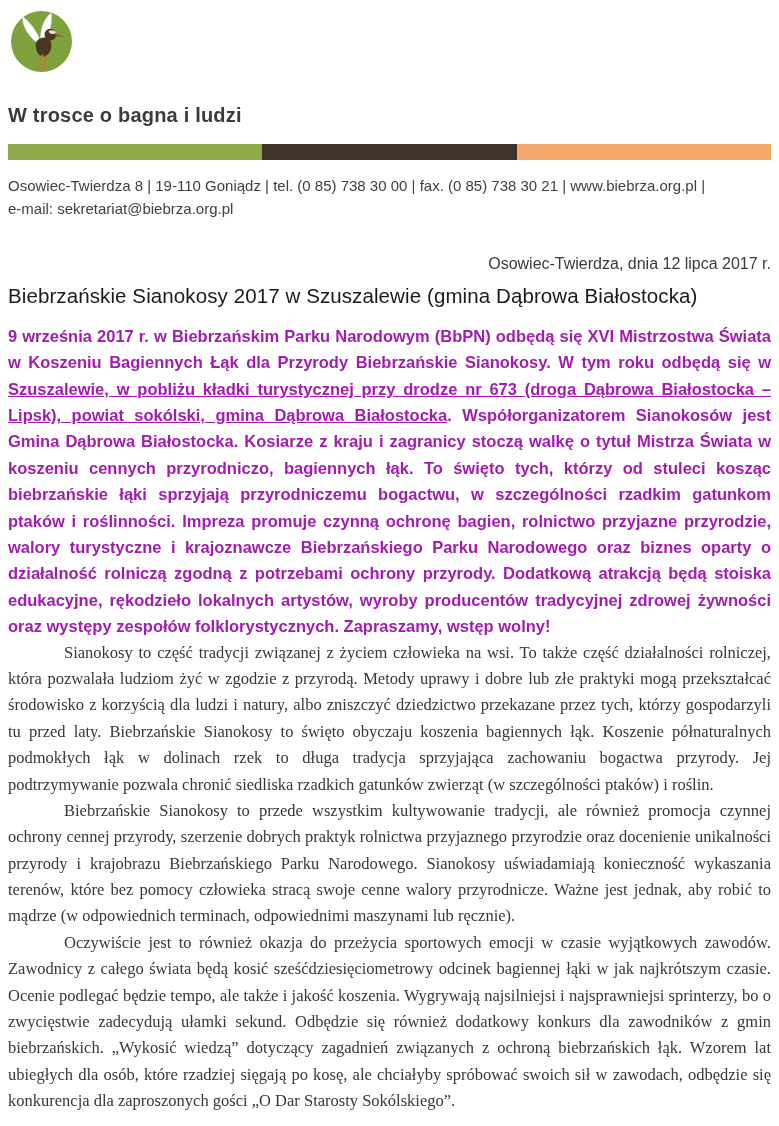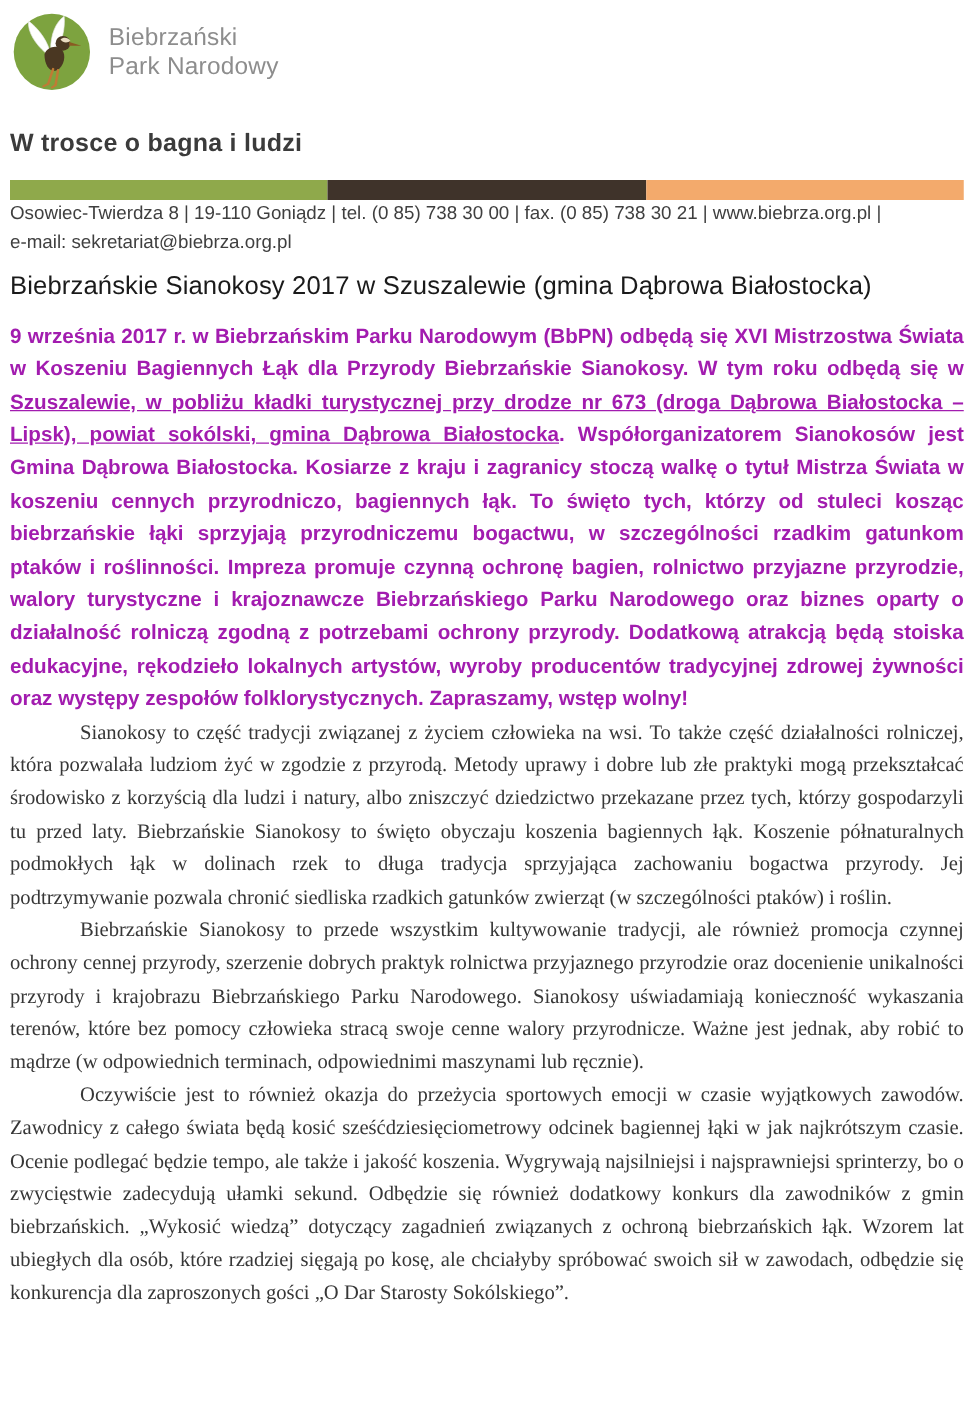--- a/index.html
+++ b/index.html
@@ -47,21 +47,21 @@
   }
   .brand-bar {
     display: flex;
     height: 16px;
     margin-top: 17px;
     width: 100%;
   }
   .brand-bar .seg { flex: 1 1 0; }
   
   .contact {
-    margin-top: 0;
+    margin-top: 15px;
     font-size: 15px;
     line-height: 1.53;
     color: #3f3f3f;
   }
   
   .date-line {
     margin-top: 34px;
     text-align: right;
     font-size: 16px;
     color: #3a3a3a;
@@ -104,39 +104,36 @@
 
         <circle cx="41" cy="25" r="6" fill="#4a3722"></circle>
         <path d="M39 22 C41 20 45 20 47 23 C45 25 41 25 39 22 Z" fill="#e9dcc2"></path>
 
         <path d="M46 24 L56 27 L46 27 Z" fill="#8a5a22"></path>
 
         <path d="M33 46 L29 58 M37 47 L35 59" stroke="#c07a35" stroke-width="2" fill="none" stroke-linecap="round"></path>
         <path d="M29 58 L25 60 M35 59 L32 61" stroke="#c07a35" stroke-width="1.6" fill="none" stroke-linecap="round"></path>
       </svg>
     </div>
-    <div class="org-name">
-      <div>Biebrzański</div>
-      <div>Park Narodowy</div>
-    </div>
   </div>
 
   <div class="tagline">W trosce o bagna i ludzi</div>
 
   <div class="brand-bar">
     <div class="seg" style="background: rgb(143, 169, 75);"></div>
     <div class="seg" style="background: rgb(63, 51, 42);"></div>
     <div class="seg" style="background: rgb(243, 170, 108);"></div>
   </div>
 
   <div class="contact">
     <div>Osowiec-Twierdza 8 | 19-110 Goniądz | tel. (0 85) 738 30 00  | fax. (0 85) 738 30 21 | www.biebrza.org.pl |</div>
     <div>e-mail: sekretariat@biebrza.org.pl</div>
   </div>
 
+  <div class="date-line">Osowiec-Twierdza, dnia 12 lipca 2017 r.</div>
 
   <div class="doc-title">Biebrzańskie Sianokosy 2017 w Szuszalewie (gmina Dąbrowa Białostocka)</div>
 
   <div class="doc-body">
     <p class="p-lead"><span>9 września 2017 r. w Biebrzańskim Parku Narodowym (BbPN) odbędą się XVI Mistrzostwa Świata w Koszeniu Bagiennych Łąk dla Przyrody Biebrzańskie Sianokosy. W tym roku odbędą się w </span><span class="u">Szuszalewie, w pobliżu kładki turystycznej przy drodze nr 673 (droga Dąbrowa Białostocka – Lipsk), powiat sokólski, gmina Dąbrowa Białostocka</span><span>. Współorganizatorem Sianokosów jest Gmina Dąbrowa Białostocka. Kosiarze z kraju i zagranicy stoczą walkę o tytuł Mistrza Świata w koszeniu cennych przyrodniczo, bagiennych łąk. To święto tych, którzy od stuleci kosząc biebrzańskie łąki sprzyjają przyrodniczemu bogactwu, w szczególności rzadkim gatunkom ptaków i roślinności. Impreza promuje czynną ochronę bagien, rolnictwo przyjazne przyrodzie, walory turystyczne i krajoznawcze Biebrzańskiego Parku Narodowego oraz biznes oparty o działalność rolniczą zgodną z potrzebami ochrony przyrody. Dodatkową atrakcją będą stoiska edukacyjne, rękodzieło lokalnych artystów, wyroby producentów tradycyjnej zdrowej żywności oraz występy zespołów folklorystycznych. Zapraszamy, wstęp wolny!</span></p>
     <p class="p-indent">Sianokosy to część tradycji związanej z życiem człowieka na wsi. To także część działalności rolniczej, która pozwalała ludziom żyć w zgodzie z przyrodą. Metody uprawy i dobre lub złe praktyki mogą przekształcać środowisko z korzyścią dla ludzi i natury, albo zniszczyć dziedzictwo przekazane przez tych, którzy gospodarzyli tu przed laty. Biebrzańskie Sianokosy to święto obyczaju koszenia bagiennych łąk. Koszenie półnaturalnych podmokłych łąk w dolinach rzek to długa tradycja sprzyjająca zachowaniu bogactwa przyrody. Jej podtrzymywanie pozwala chronić siedliska rzadkich gatunków zwierząt (w szczególności ptaków) i roślin.</p>
     <p class="p-indent">Biebrzańskie Sianokosy to przede wszystkim kultywowanie tradycji, ale również promocja czynnej ochrony cennej przyrody, szerzenie dobrych praktyk rolnictwa przyjaznego przyrodzie oraz docenienie unikalności przyrody i krajobrazu Biebrzańskiego Parku Narodowego. Sianokosy uświadamiają konieczność wykaszania terenów, które bez pomocy człowieka stracą swoje cenne walory przyrodnicze. Ważne jest jednak, aby robić to mądrze (w odpowiednich terminach, odpowiednimi maszynami lub ręcznie).</p>
     <p class="p-indent">Oczywiście jest to również okazja do przeżycia sportowych emocji w czasie wyjątkowych zawodów. Zawodnicy z całego świata będą kosić sześćdziesięciometrowy odcinek bagiennej łąki w jak najkrótszym czasie. Ocenie podlegać będzie tempo, ale także i jakość koszenia. Wygrywają najsilniejsi i najsprawniejsi sprinterzy, bo o zwycięstwie zadecydują ułamki sekund. Odbędzie się również dodatkowy konkurs dla zawodników z gmin biebrzańskich. „Wykosić wiedzą” dotyczący zagadnień związanych z ochroną biebrzańskich łąk. Wzorem lat ubiegłych dla osób, które rzadziej sięgają po kosę, ale chciałyby spróbować swoich sił w zawodach, odbędzie się konkurencja dla zaproszonych gości „O Dar Starosty Sokólskiego”.</p>
 
   </div>

